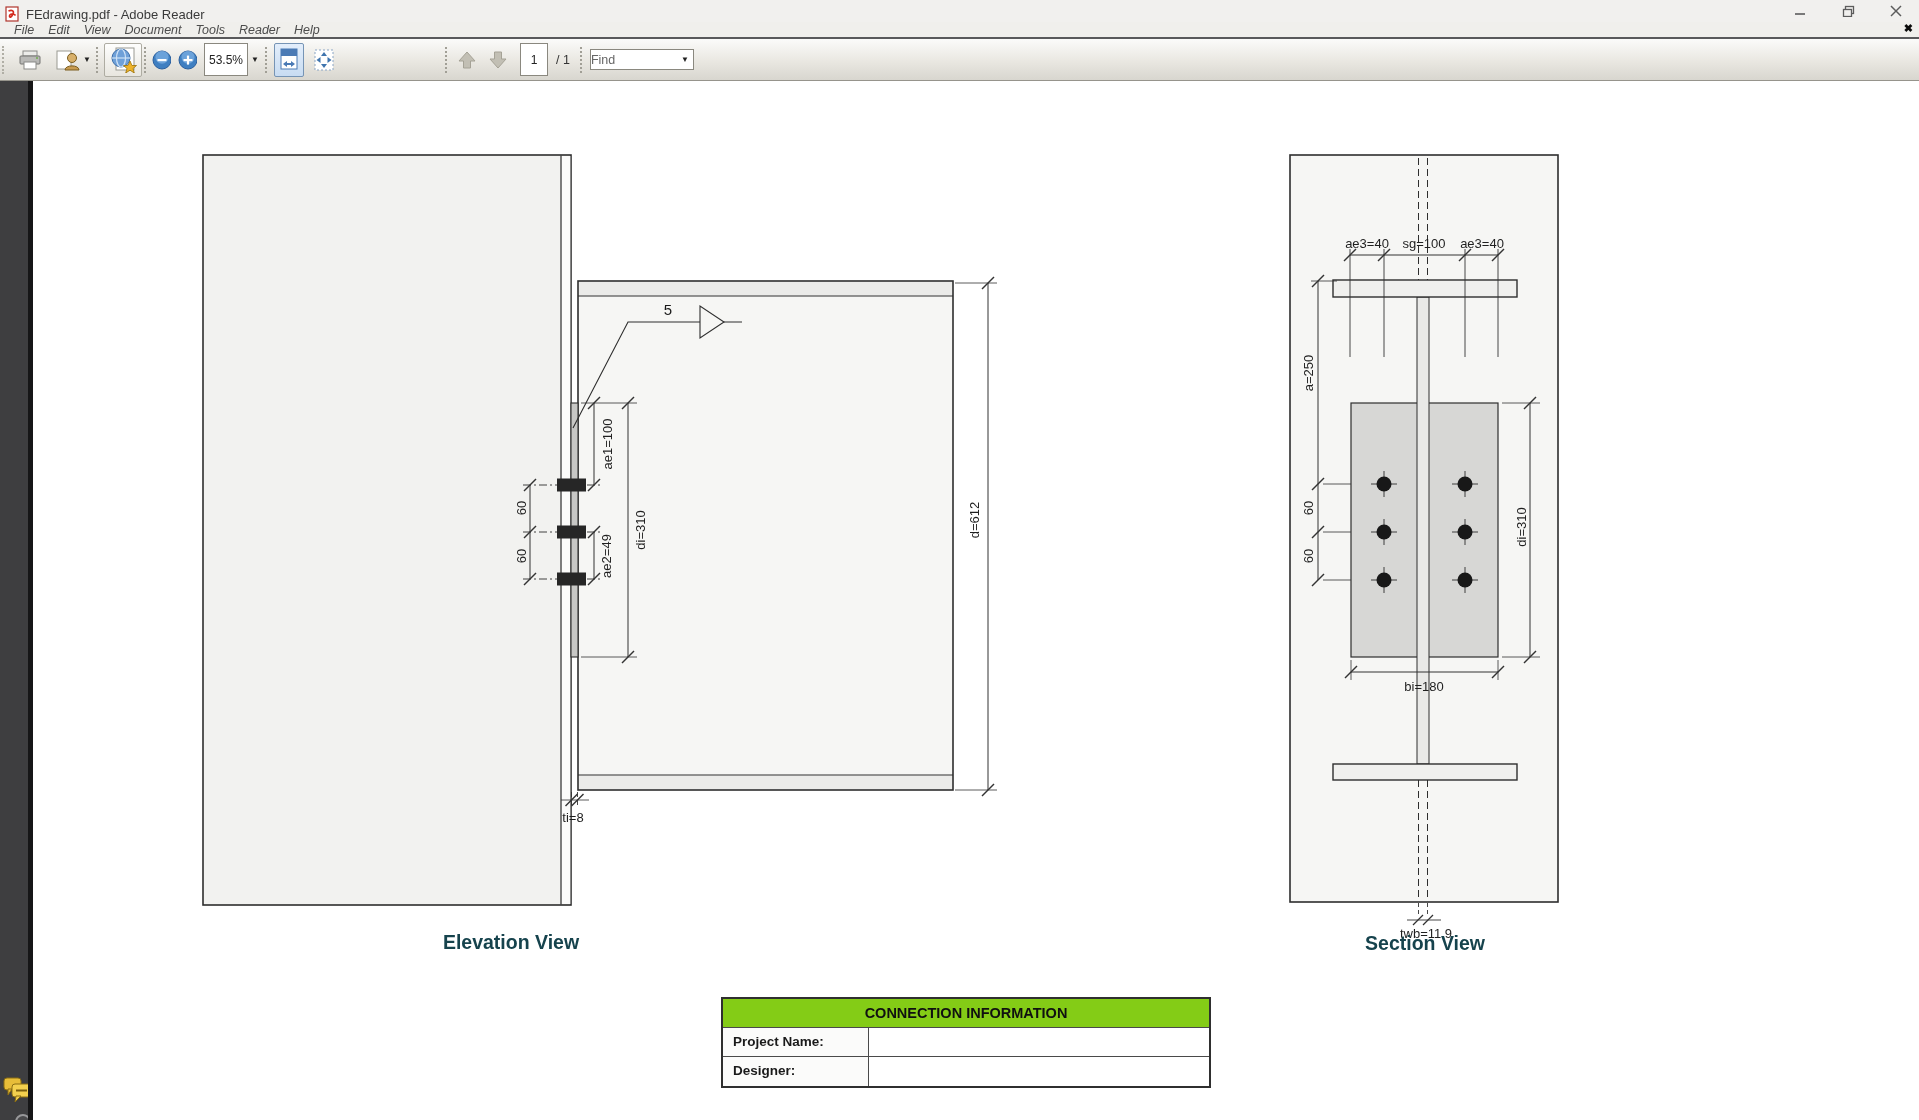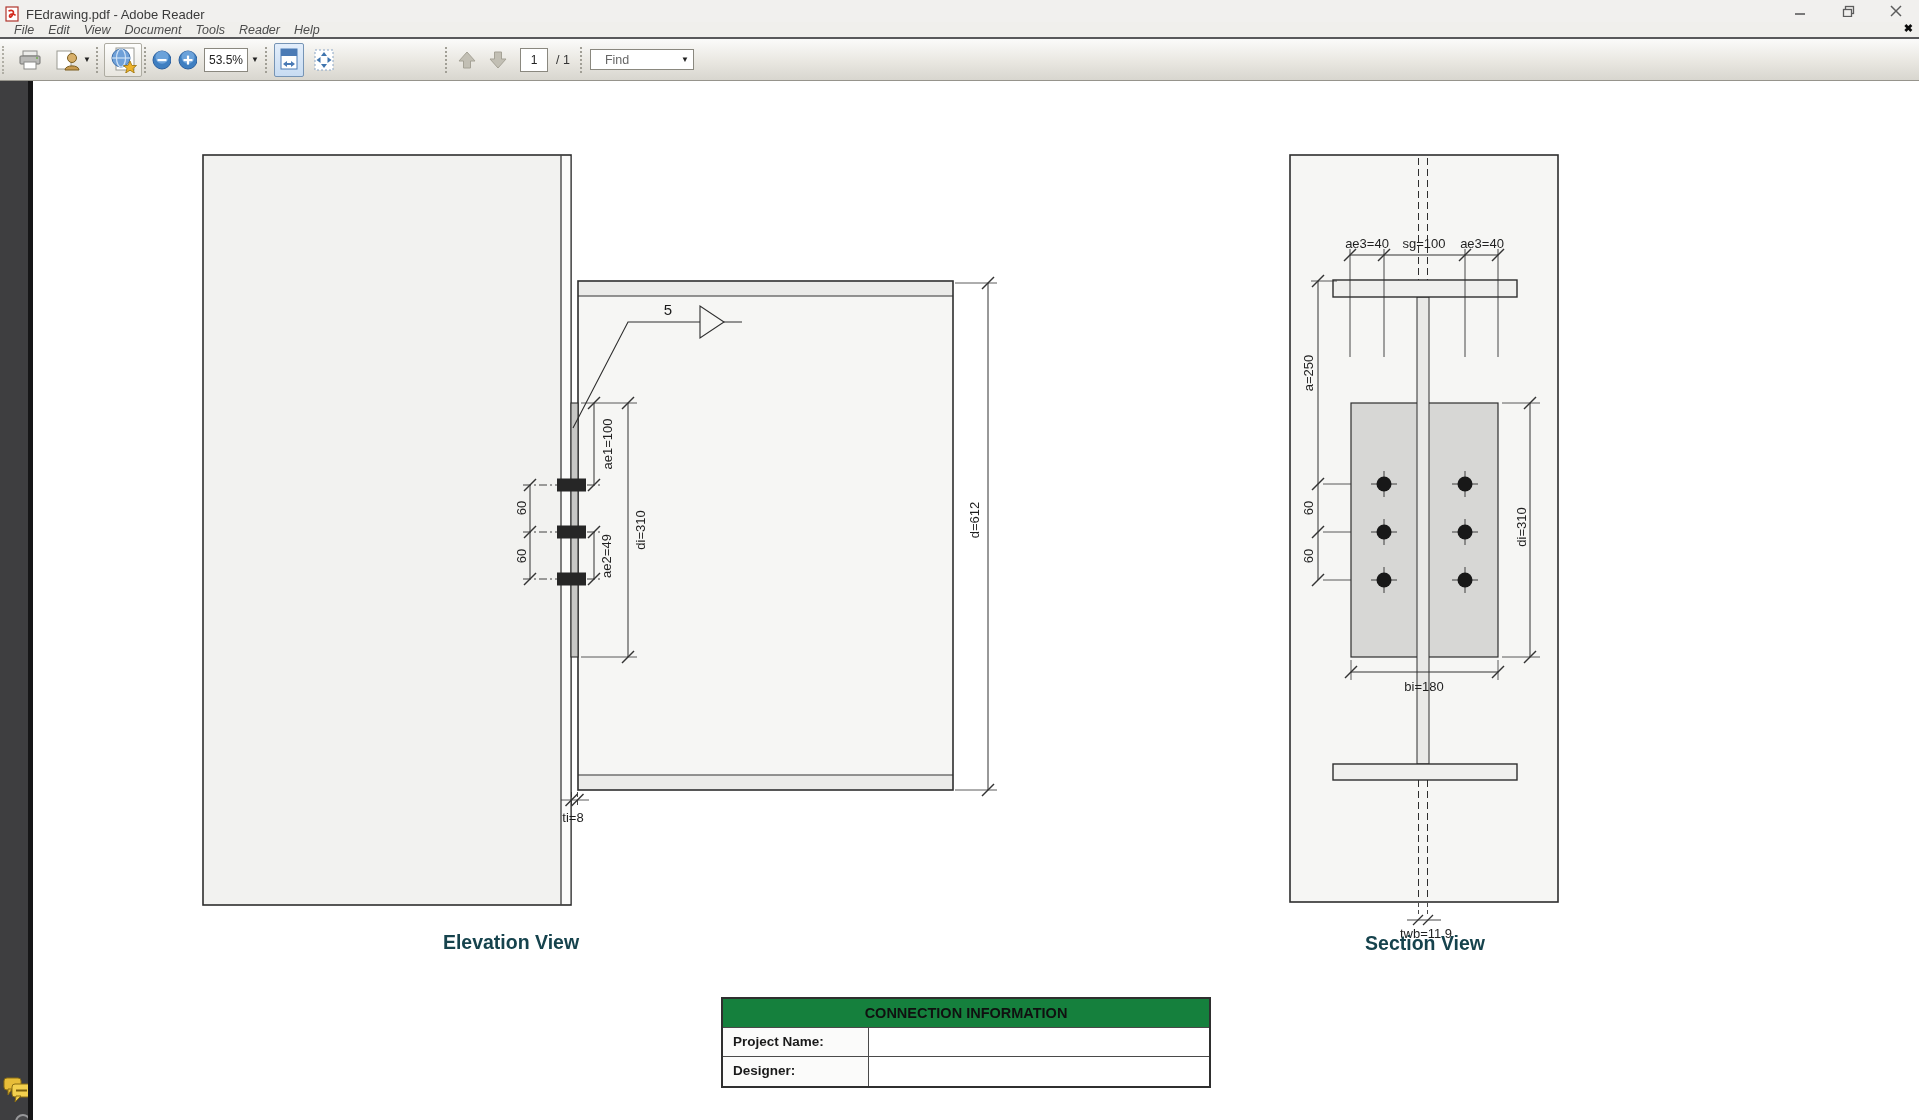--- a/index.html
+++ b/index.html
@@ -21,44 +21,44 @@
 
   .toolbar { height:42px; background:linear-gradient(180deg,#fbfbfa 0%,#e9e7e1 55%,#d8d6cf 100%);
              border-bottom:1px solid #96948c; display:flex; align-items:center; position:relative; }
   .tbtn { height:34px; display:flex; align-items:center; justify-content:center;
           border:1px solid transparent; border-radius:2px; }
   .tbtn.bordered { border:1px solid #aeaca2; background:linear-gradient(180deg,#fefefd,#e8e6df); }
   .tbtn.pressed  { border:1px solid #7694b5; background:linear-gradient(180deg,#e3eefb,#c8dcf2); }
   .vsep { width:0; height:26px; border-left:2px dotted #a19f96; margin:0 4px; }
   .grip { width:4px; height:28px; border-left:2px dotted #b0aea5; margin-left:2px; }
   .drop-arrow { font-size:8px; color:#222; margin-left:2px; }
-  .zoom-box, .page-box { height:24px; border:1px solid #8a887f; background:#fff; font-size:12px;
+  .zoom-box, .page-box { height:33px; border:1px solid #8a887f; background:#fff; font-size:12px;
                          text-align:center; color:#222; }
   .zoom-box { width:44px; }
   .page-box { width:28px; }
   .page-of { font-size:12.5px; color:#333; margin-left:8px; }
   .find-wrap { display:flex; align-items:center; height:21px; border:1px solid #8a887f; background:#fff; }
-  .find-input { width:86px; height:19px; border:none; outline:none; font-size:12.5px; color:#666; padding-left:14px;
+  .find-input { width:86px; height:19px; border:none; outline:none; font-size:12.5px; color:#666; padding-left:0;
                 font-family:"Liberation Sans", sans-serif; background:transparent; }
   .find-arrow { width:16px; text-align:center; font-size:8px; color:#222; }
 
   
   .workspace { display:flex; height:1039px; }
   .sidenav { width:33px; background:#3e3e40; border-right:5px solid #161617; position:relative; overflow:hidden; }
   .page { position:relative; width:1881px; height:1039px; background:#ffffff; overflow:hidden; }
   .drawing-svg { position:absolute; left:0; top:0; }
 
   .dimtxt   { font-size:13px; fill:#1f1f1f; font-family:"Liberation Sans", sans-serif; }
   .weldtxt  { font-size:15px; fill:#1a1a1a; font-family:"Liberation Sans", sans-serif; }
   .vtitle   { font-size:19.5px; font-weight:bold; fill:#16434d; font-family:"Liberation Sans", sans-serif; }
 
   
   .info-table { position:absolute; left:688px; top:916px; width:490px; border:2px solid #2f2f2f; background:#fff; }
   .it-header { height:29px; line-height:29px; text-align:center; font-weight:bold; font-size:14.5px;
-               background:#15803d; border-bottom:1px solid #4a4a4a; color:#101010; }
+               background:#84cc16; border-bottom:1px solid #4a4a4a; color:#101010; }
   .it-row { display:flex; height:29px; border-bottom:1px solid #4a4a4a; }
   .it-row:last-child { border-bottom:none; }
   .it-label { width:146px; border-right:1px solid #4a4a4a; font-weight:bold; font-size:13.5px;
               line-height:28px; padding-left:10px; background:#fbfbfa; color:#1a1a1a; }
   .it-value { flex:1; background:#fff; }
 </style>
 </head>
 <body>
 
 <div class="titlebar">

